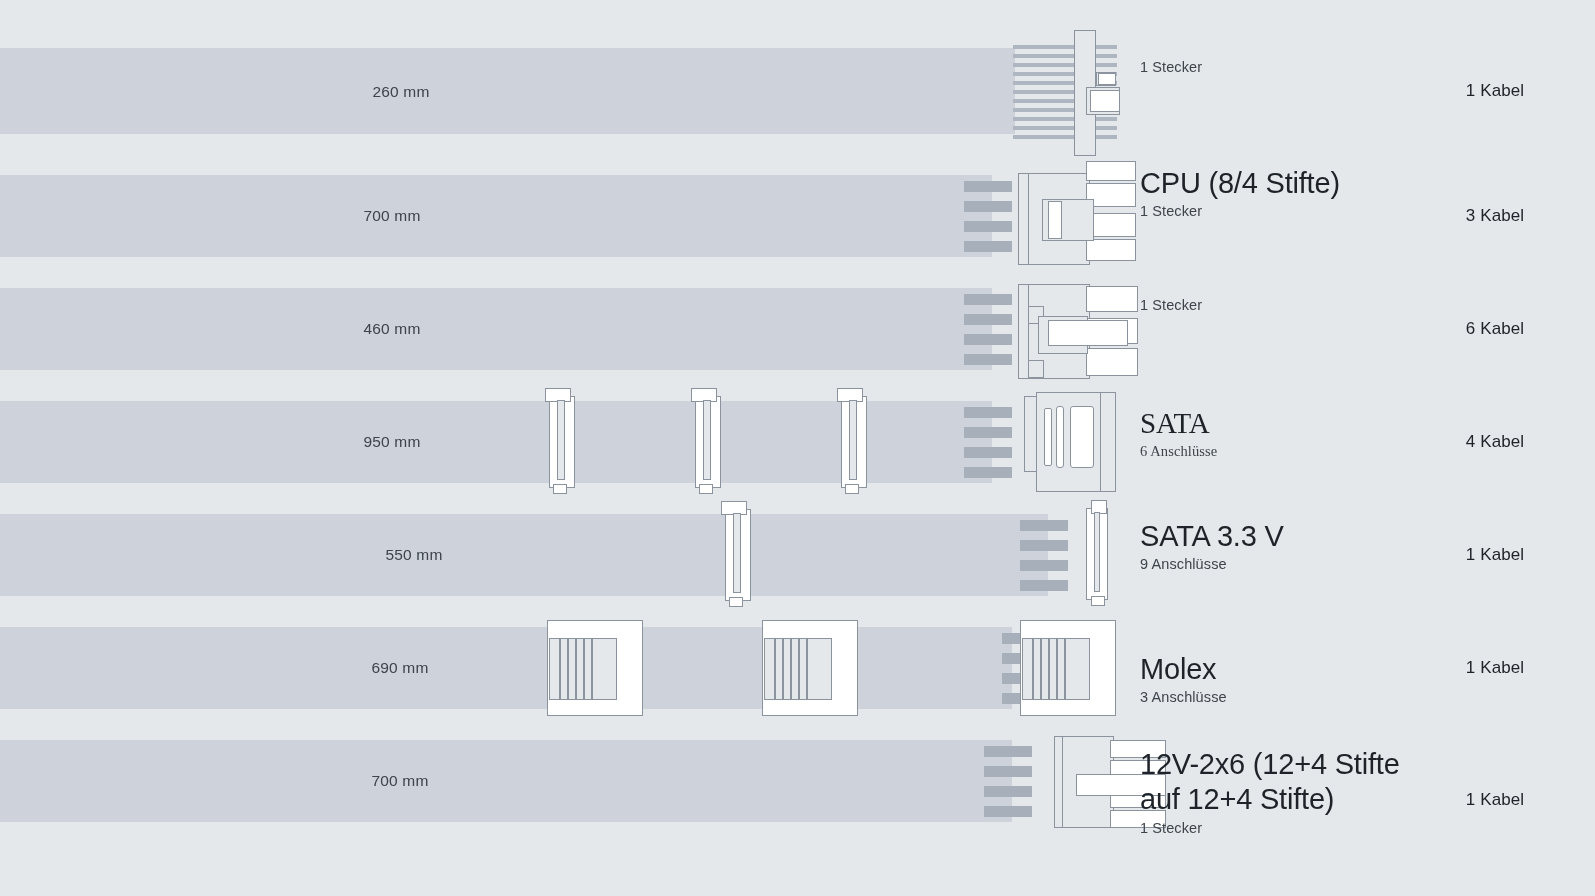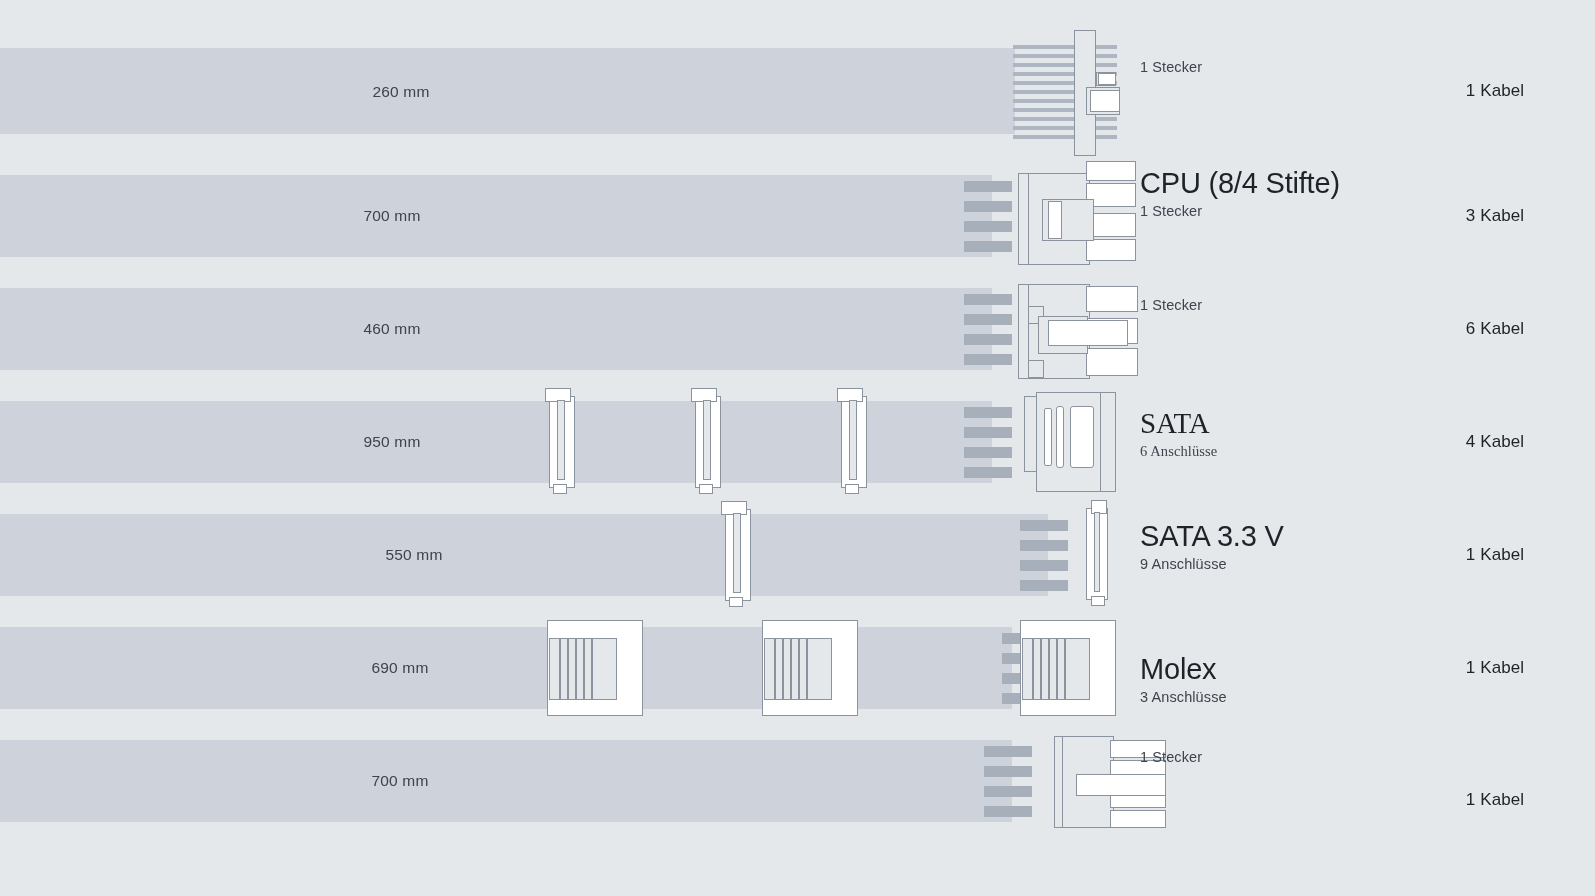--- a/index.html
+++ b/index.html
@@ -263,17 +263,19 @@
       <div class="conn" style="left:1054px;top:736px;width:112px;height:92px;">
         <div class="pg" style="left:0px;top:0px;width:10px;height:92px;"></div>
         <div class="pg" style="left:8px;top:0px;width:52px;height:92px;"></div>
         <div class="pc" style="left:56px;top:4px;width:56px;height:18px;"></div>
         <div class="pc" style="left:56px;top:24px;width:56px;height:16px;"></div>
         <div class="pc" style="left:56px;top:56px;width:56px;height:16px;"></div>
         <div class="pc" style="left:56px;top:74px;width:56px;height:18px;"></div>
         <div class="pc" style="left:22px;top:38px;width:90px;height:22px;"></div>
       </div>
       <div class="label-block" style="left:1140px;top:747px;">
+        <div class="label-title">12V-2x6 (12+4 Stifte
+auf 12+4 Stifte)</div>
         <div class="label-sub">1 Stecker</div>
       </div>
       <div class="count-label" style="left:1495px;top:800px;">1 Kabel</div>
     </div>
   </div>
 
 </body></html>

